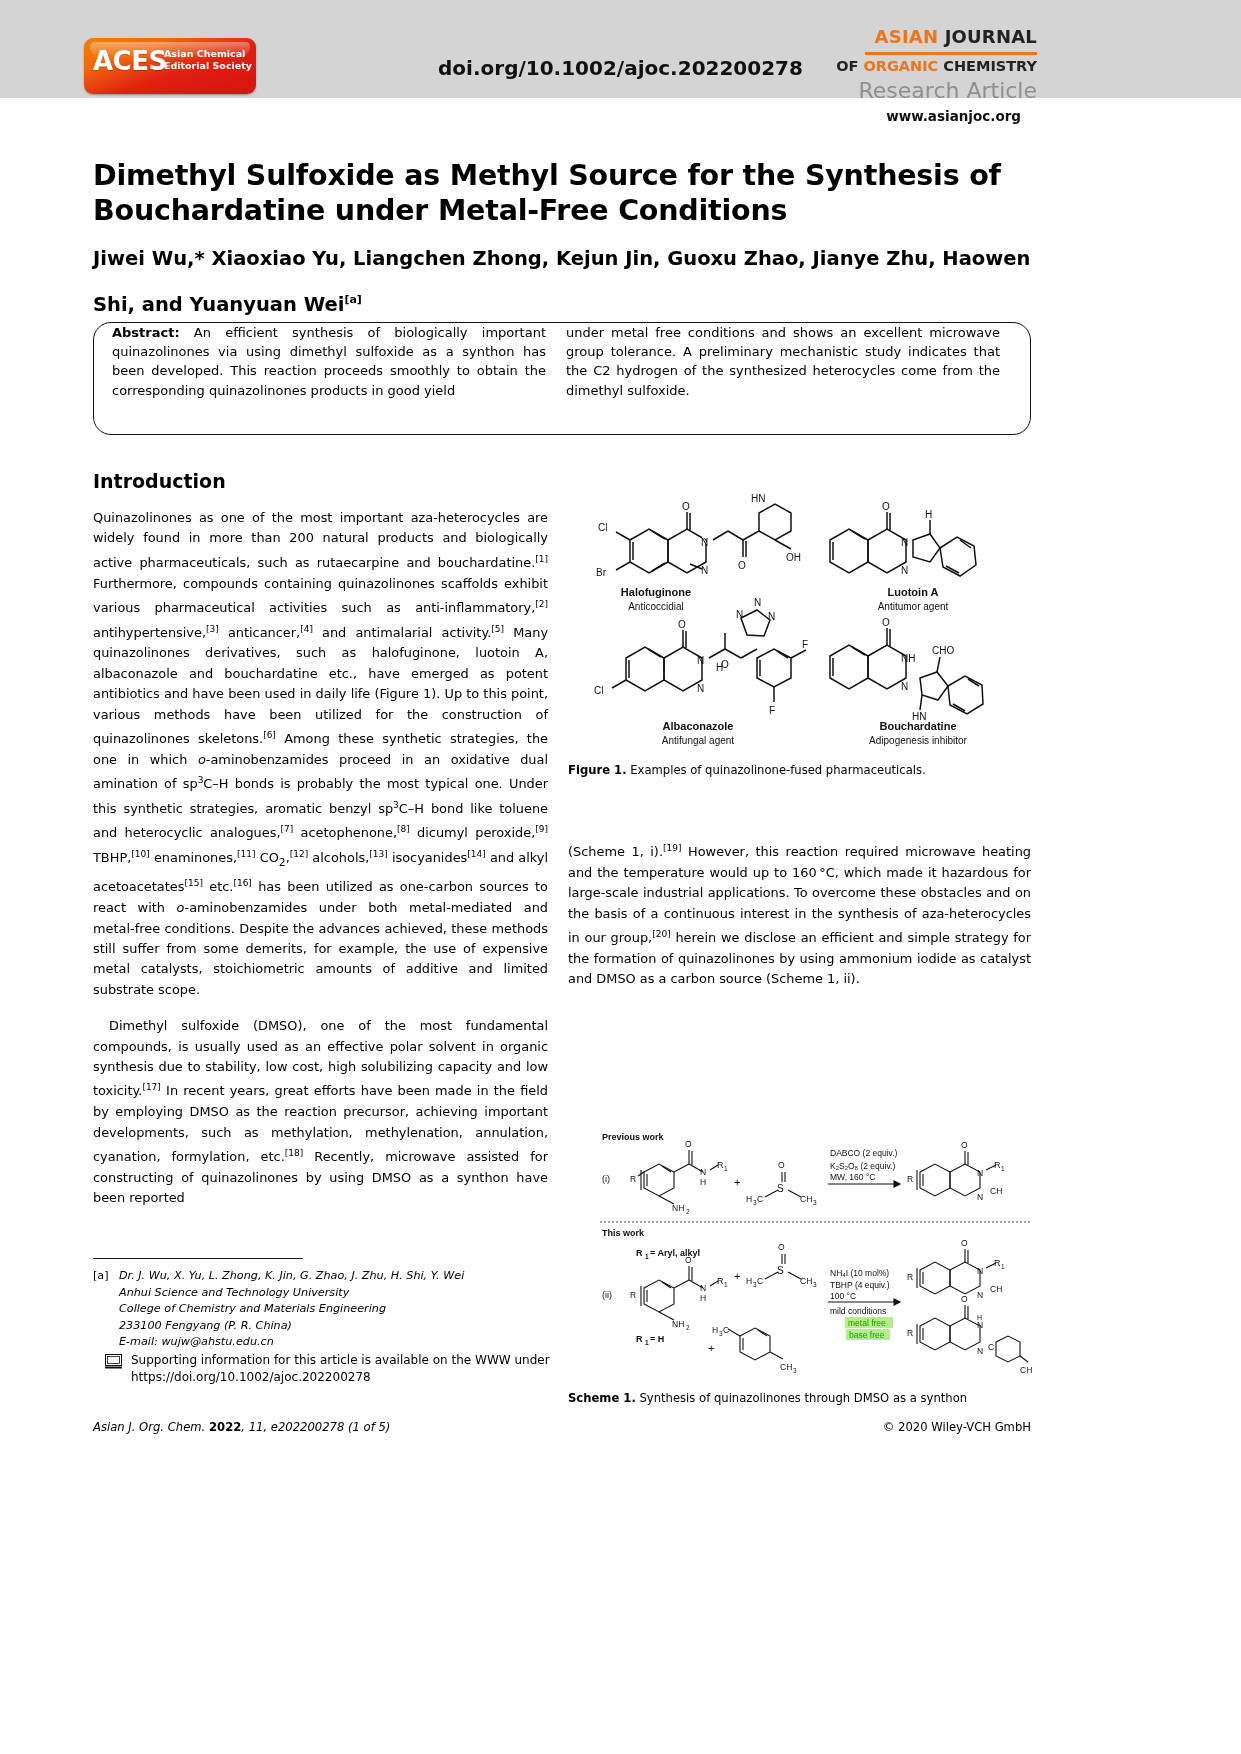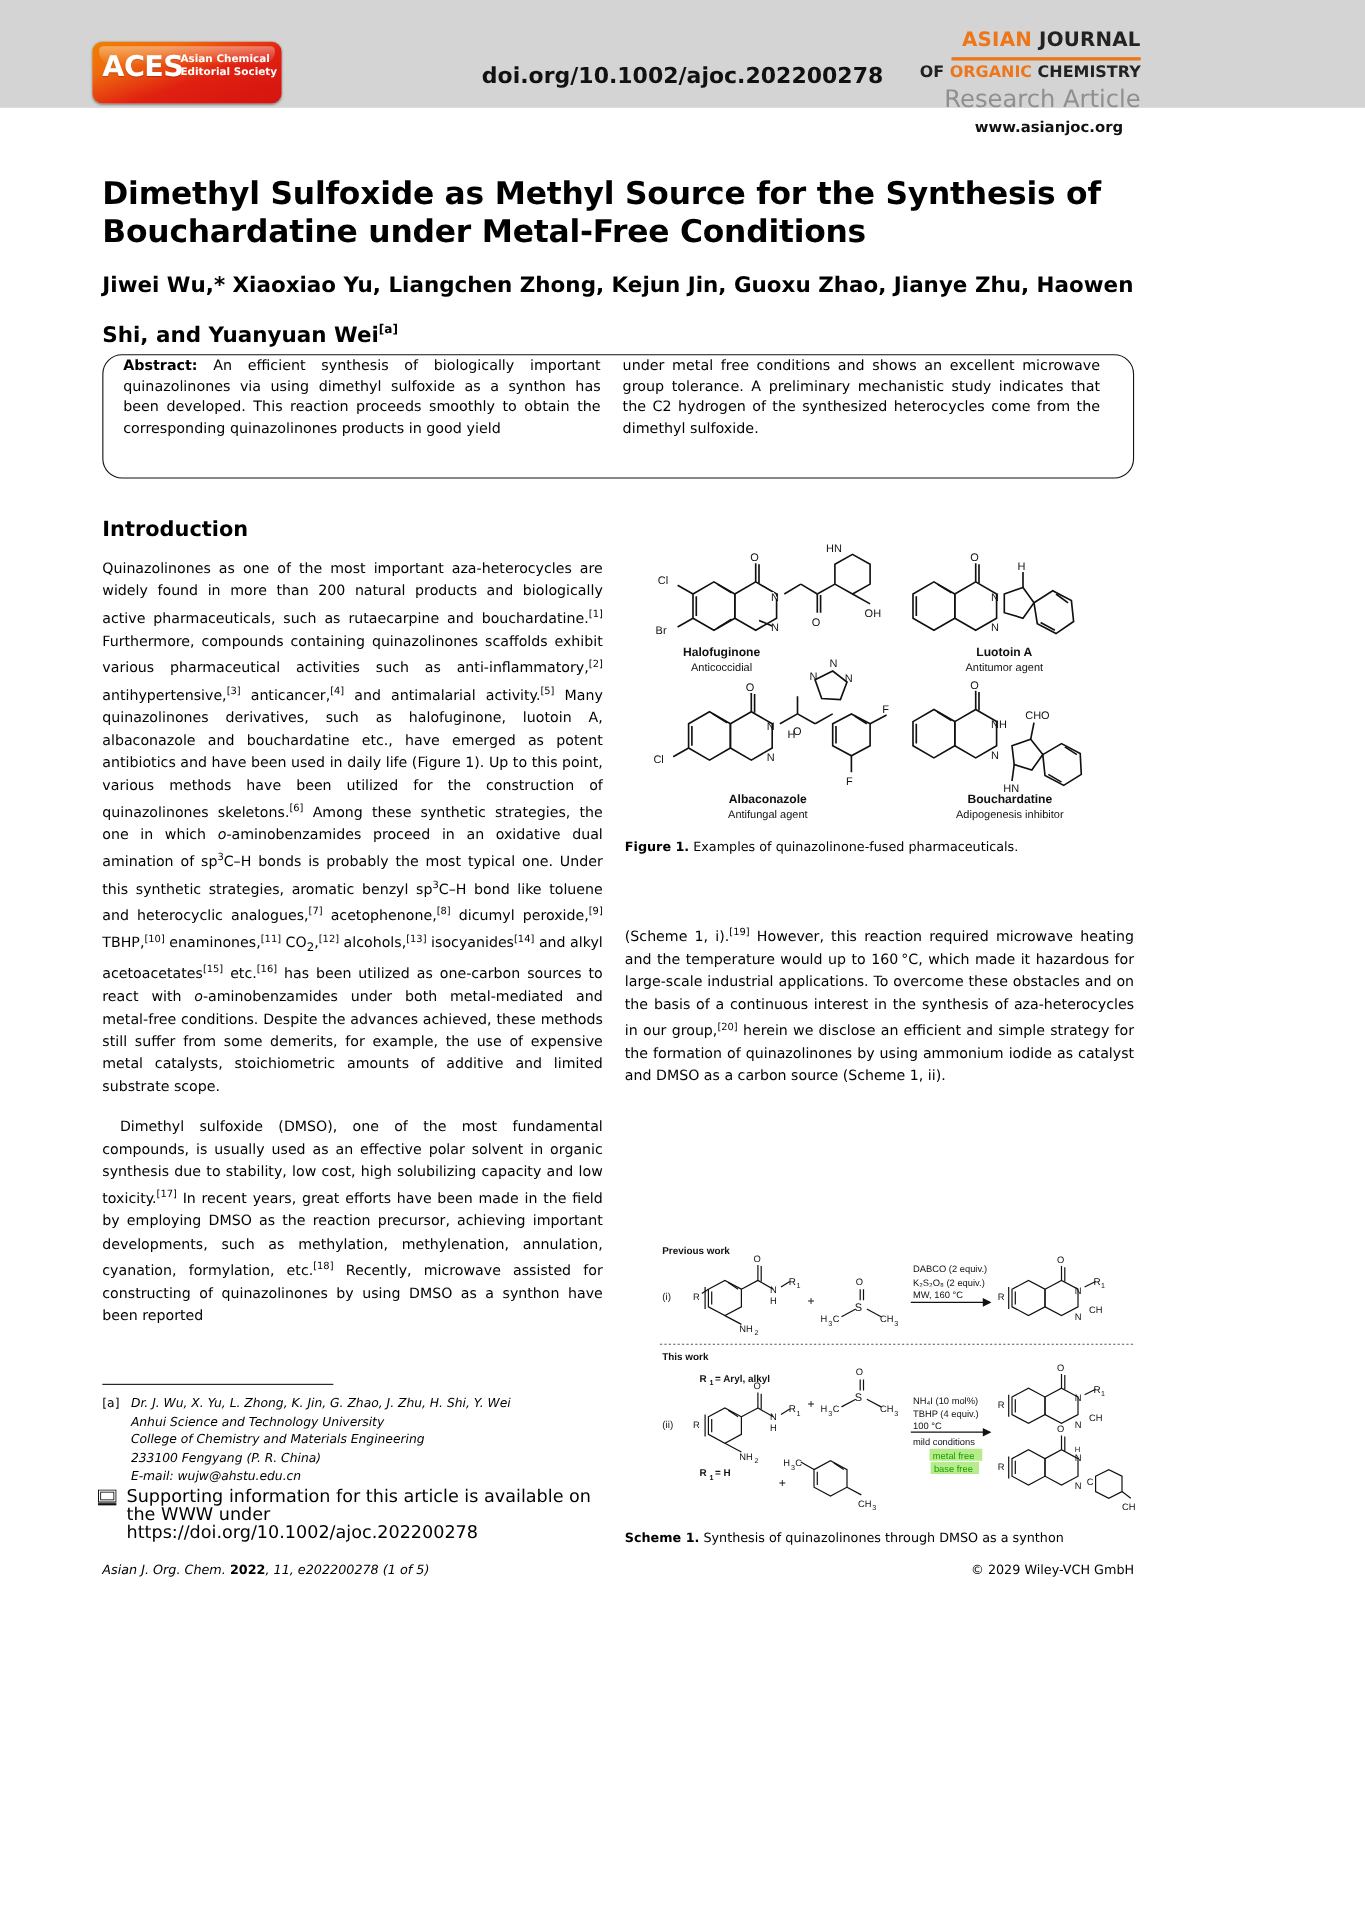--- a/index.html
+++ b/index.html
@@ -145,22 +145,22 @@
     position:absolute; left:93px; top:1258px; width:210px; height:1px; background:#111;
   }
   .footnote{
     position:absolute; left:93px; top:1268px; width:455px;
     font-size:11.2px; line-height:16.6px;
   }
   .fn-row{ display:flex; }
   .fn-tag{ width:26px; flex:0 0 26px; }
   .fn-body{ flex:1; font-style:italic; }
   .si-row{
-    position:absolute; left:89px; top:1352px; width:455px;
-    display:flex; font-size:16px; line-height:16.6px;
+    position:absolute; left:105px; top:1352px; width:455px;
+    display:flex; font-size:12px; line-height:16.6px;
   }
   .si-icon{ width:26px; flex:0 0 26px; padding-top:2px; }
   .si-text{ flex:1; }
   .footer{
     position:absolute; left:93px; top:1408px; width:938px;
     display:flex; justify-content:space-between;
     font-size:11.6px;
     margin-top:12px;
   }
   .footer .fl{ font-style:italic; }
@@ -563,14 +563,14 @@
     <div>Supporting information for this article is available on the WWW under</div>
     <div>https://doi.org/10.1002/ajoc.202200278</div>
   </div>
 </div>
 
 <div class="footer">
   <div class="fl">
     <span>Asian J. Org. Chem.</span>
     <b>2022</b><span>, 11, e202200278 (1 of 5)</span>
   </div>
-  <div class="fr">© 2029 Wiley-VCH GmbH</div>
+  <div class="fr">© 2020 Wiley-VCH GmbH</div>
 </div>
 
 </body></html>

